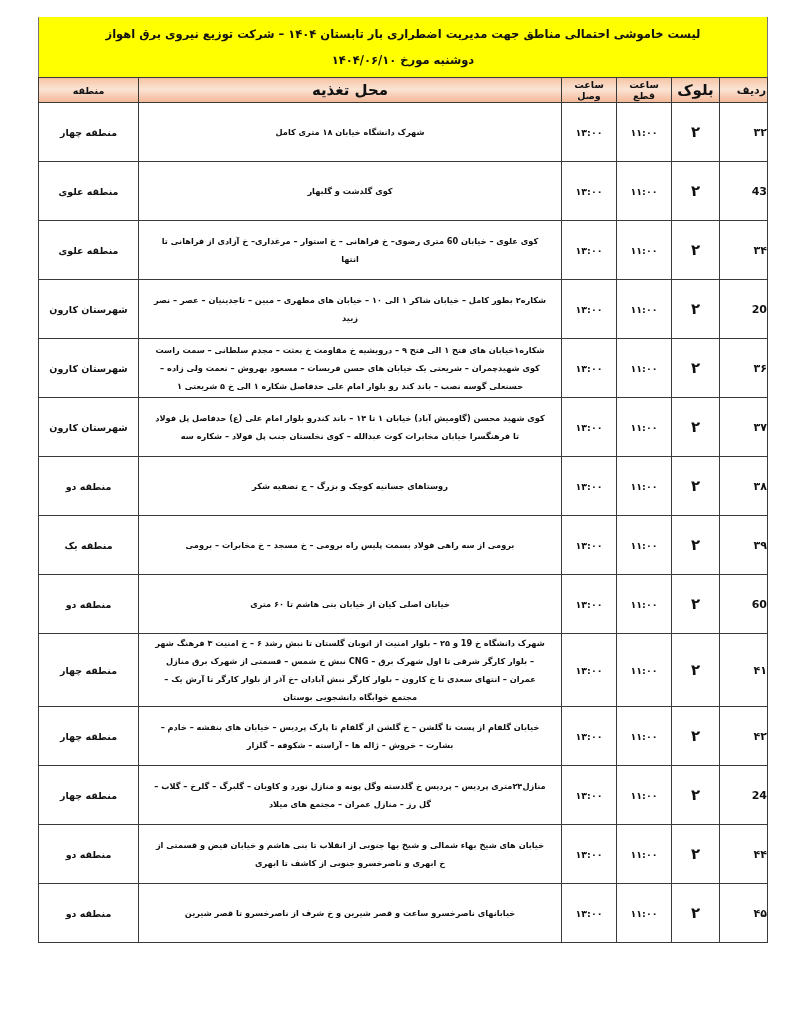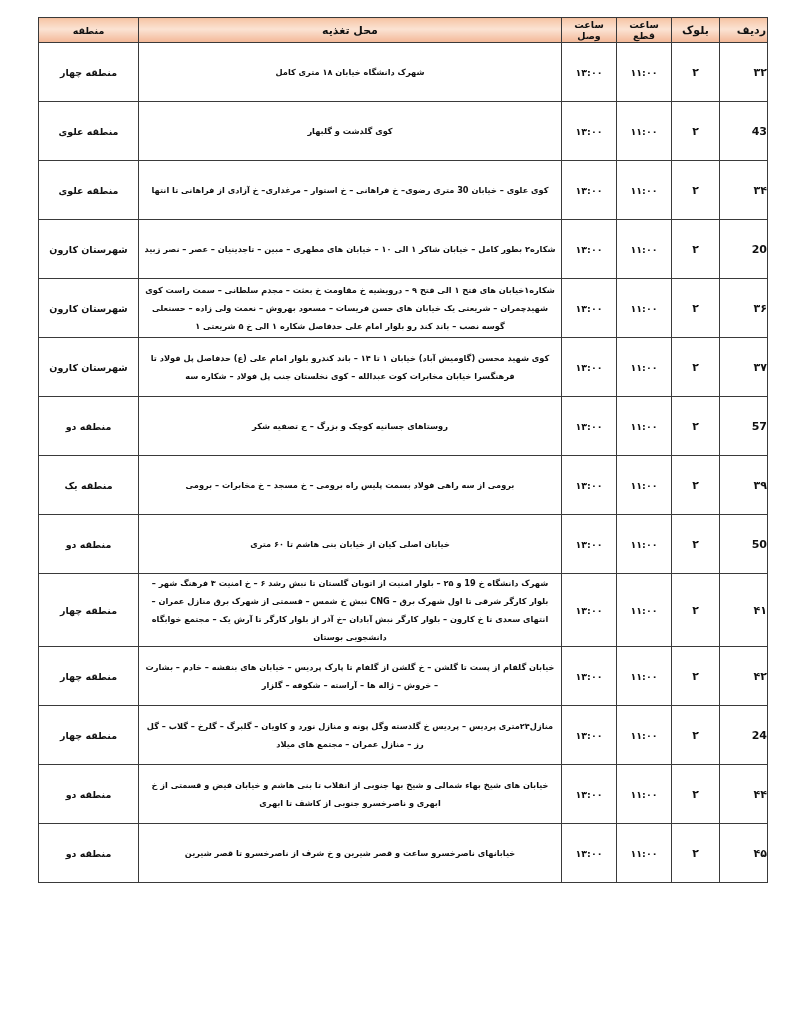--- a/index.html
+++ b/index.html
@@ -4,34 +4,38 @@
 <style>
   html, body { margin: 0; padding: 0; background: #ffffff; }
   body { width: 791px; height: 1024px; position: relative; overflow: hidden;
          font-family: "DejaVu Sans", sans-serif; }
   .sheet { position: absolute; left: 38px; top: 17px; width: 730px; }
   .title-band { background: #ffff00; height: 60px; border-left: 1px solid #777; border-right: 1px solid #777;
                 display: flex; flex-direction: column; align-items: center; justify-content: center; direction: rtl; }
   .title-line { font-weight: bold; font-size: 11.5px; color: #111; line-height: 26px; }
   table { border-collapse: collapse; width: 730px; table-layout: fixed; direction: rtl; }
   th, td { border: 1px solid #3a3a3a; text-align: center; vertical-align: middle; color: #111; font-weight: bold; }
-  thead th { height: 22px; font-size: 11px;
+  thead th { height: 22px; font-size: 15px;
              background: linear-gradient(to bottom, #f6c5a6 0%, #fbe3d3 45%, #f3b797 100%); }
   tbody td { height: 58px; padding: 0; }
   .c-row { width: 45px; font-size: 11px; text-align: right; }
-  .c-block { width: 45px; font-size: 11px; }
+  .c-block { width: 45px; font-size: 15px; }
   .c-off { width: 52px; font-size: 9.5px; }
   .c-on { width: 52px; font-size: 9.5px; margin-top: 12px; }
   .c-area { width: 97px; font-size: 9.5px; }
-  td.c-feed { font-size: 8.2px; line-height: 18px; padding: 0 4px; }
+  td.c-feed { font-size: 8.2px; line-height: 18px; padding: 0 14px; }
 </style>
 </head>
 <body>
 
 <div class="sheet">
+  <div class="title-band">
+    <div class="title-line">لیست خاموشی احتمالی مناطق جهت مدیریت اضطراری بار تابستان ۱۴۰۴ – شرکت توزیع نیروی برق اهواز</div>
+    <div class="title-line">دوشنبه مورخ ۱۴۰۴/۰۶/۱۰</div>
+  </div>
 
   <table>
     <thead>
       <tr>
         <th class="c-row">ردیف</th>
         <th class="c-block">بلوک</th>
         <th class="c-off">ساعت قطع</th>
         <th class="c-on">ساعت وصل</th>
         <th class="c-feed">محل تغذیه</th>
         <th class="c-area">منطقه</th>
@@ -53,21 +57,21 @@
         <td class="c-off">۱۱:۰۰</td>
         <td class="c-on">۱۳:۰۰</td>
         <td class="c-feed">کوی گلدشت و گلبهار</td>
         <td class="c-area">منطقه علوی</td>
       </tr>
       <tr>
         <td class="c-row">۳۴</td>
         <td class="c-block">۲</td>
         <td class="c-off">۱۱:۰۰</td>
         <td class="c-on">۱۳:۰۰</td>
-        <td class="c-feed">کوی علوی – خیابان 30 متری رضوی– خ فراهانی – خ استوار – مرغداری– خ آزادی از فراهانی تا انتها</td>
+        <td class="c-feed">کوی علوی – خیابان 60 متری رضوی– خ فراهانی – خ استوار – مرغداری– خ آزادی از فراهانی تا انتها</td>
         <td class="c-area">منطقه علوی</td>
       </tr>
       <tr>
         <td class="c-row">20</td>
         <td class="c-block">۲</td>
         <td class="c-off">۱۱:۰۰</td>
         <td class="c-on">۱۳:۰۰</td>
         <td class="c-feed">شکاره۲ بطور کامل – خیابان شاکر ۱ الی ۱۰ – خیابان های مطهری – مبین – تاجدینیان – عصر – نصر زبید</td>
         <td class="c-area">شهرستان کارون</td>
       </tr>
@@ -81,37 +85,37 @@
       </tr>
       <tr>
         <td class="c-row">۳۷</td>
         <td class="c-block">۲</td>
         <td class="c-off">۱۱:۰۰</td>
         <td class="c-on">۱۳:۰۰</td>
         <td class="c-feed">کوی شهید محسن (گاومیش آباد) خیابان ۱ تا ۱۴ – باند کندرو بلوار امام علی (ع) حدفاصل پل فولاد تا فرهنگسرا خیابان مخابرات کوت عبدالله – کوی نخلستان جنب پل فولاد – شکاره سه</td>
         <td class="c-area">شهرستان کارون</td>
       </tr>
       <tr>
-        <td class="c-row">57</td>
+        <td class="c-row">۳۸</td>
         <td class="c-block">۲</td>
         <td class="c-off">۱۱:۰۰</td>
         <td class="c-on">۱۳:۰۰</td>
         <td class="c-feed">روستاهای جسانیه کوچک و بزرگ – ج تصفیه شکر</td>
         <td class="c-area">منطقه دو</td>
       </tr>
       <tr>
         <td class="c-row">۳۹</td>
         <td class="c-block">۲</td>
         <td class="c-off">۱۱:۰۰</td>
         <td class="c-on">۱۳:۰۰</td>
         <td class="c-feed">برومی از سه راهی فولاد بسمت پلیس راه برومی – خ مسجد – خ مخابرات – برومی</td>
         <td class="c-area">منطقه یک</td>
       </tr>
       <tr>
-        <td class="c-row">50</td>
+        <td class="c-row">60</td>
         <td class="c-block">۲</td>
         <td class="c-off">۱۱:۰۰</td>
         <td class="c-on">۱۳:۰۰</td>
         <td class="c-feed">خیابان اصلی کیان از خیابان بنی هاشم تا ۶۰ متری</td>
         <td class="c-area">منطقه دو</td>
       </tr>
       <tr>
         <td class="c-row">۴۱</td>
         <td class="c-block">۲</td>
         <td class="c-off">۱۱:۰۰</td>

